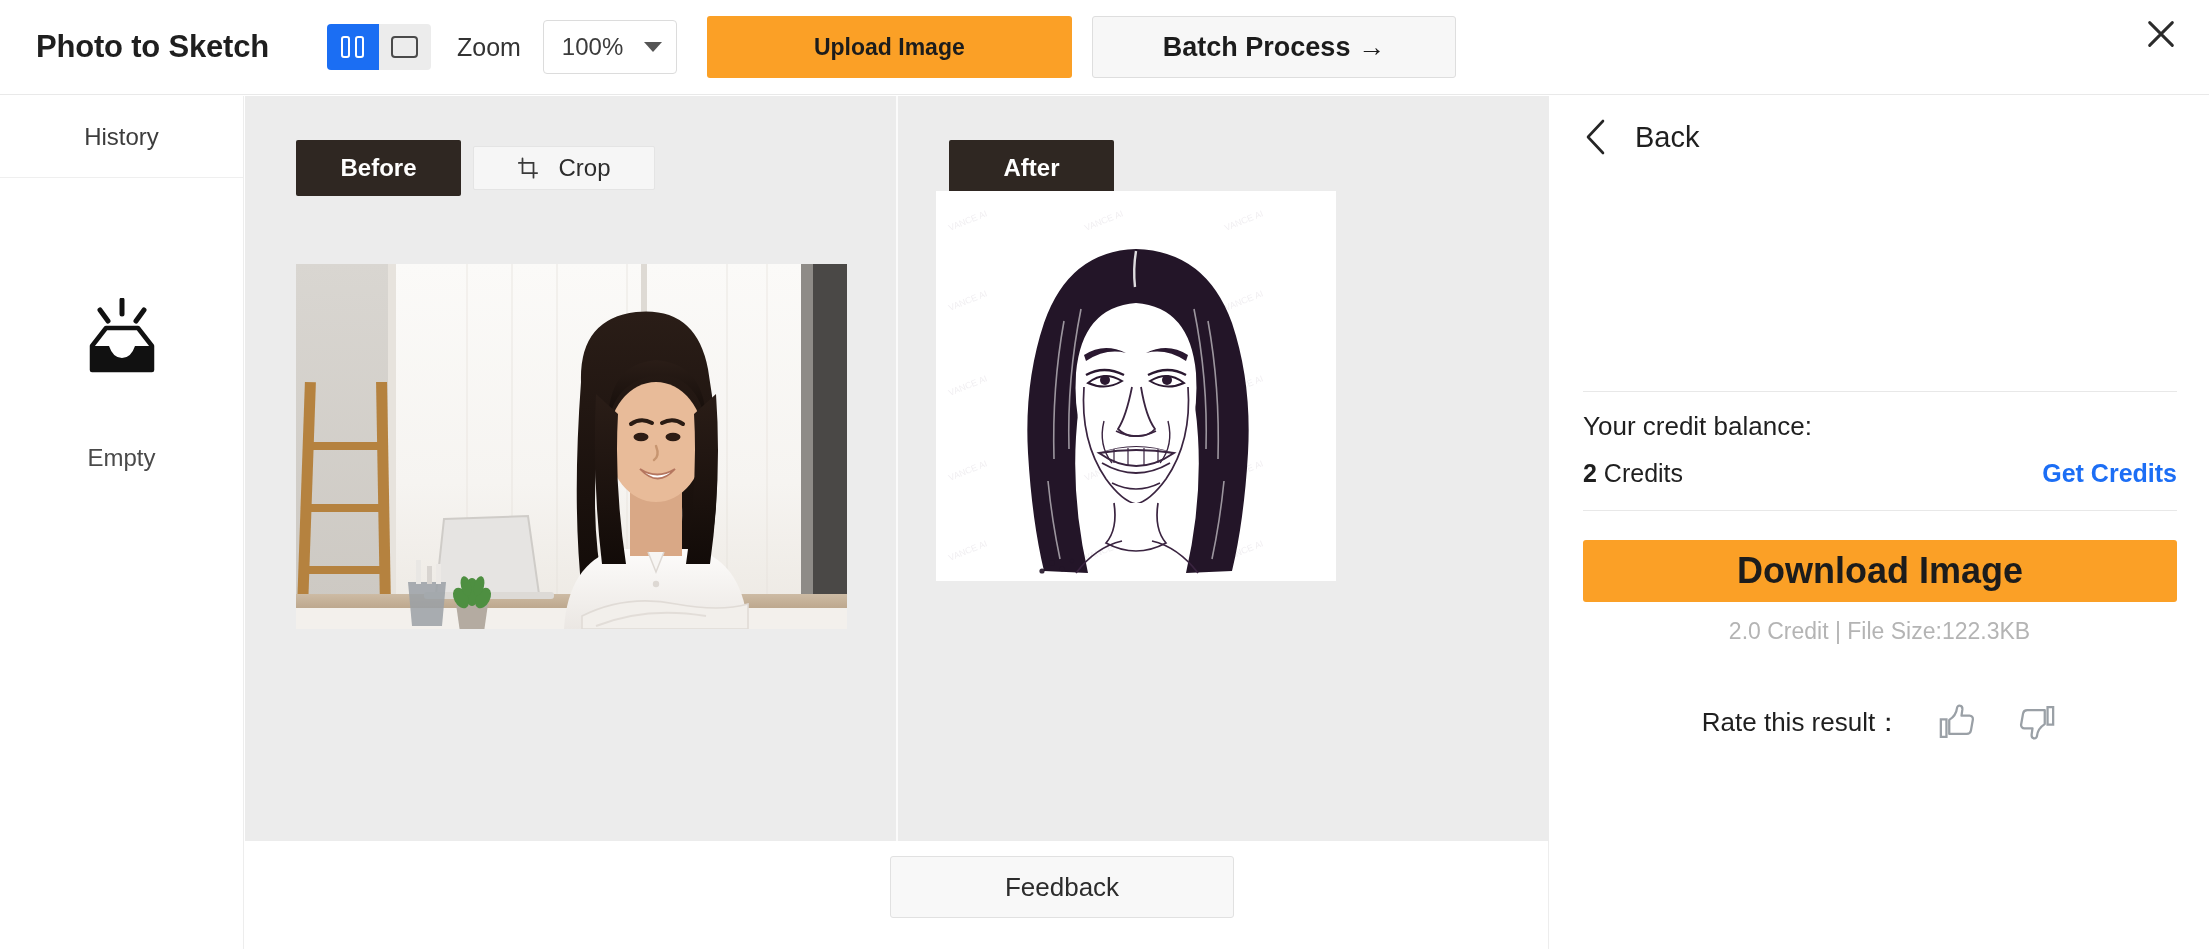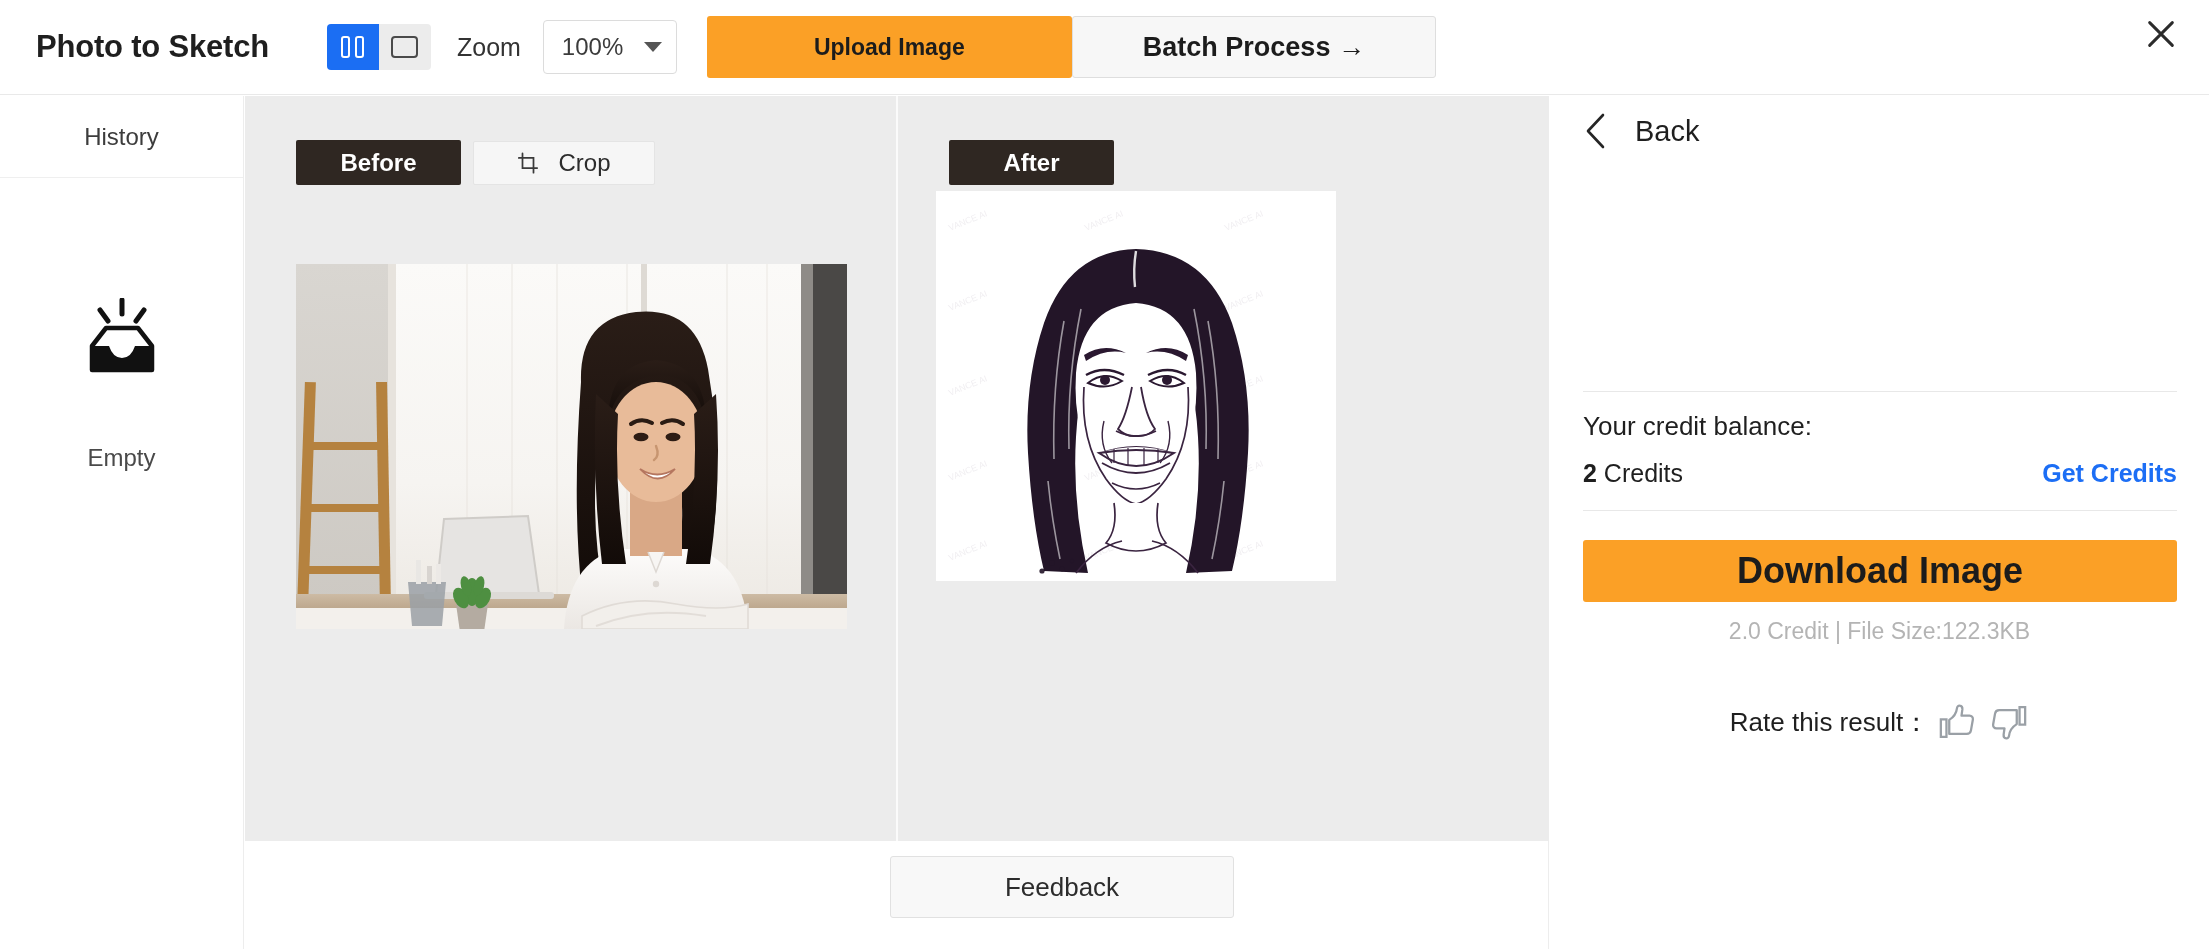--- a/index.html
+++ b/index.html
@@ -68,20 +68,21 @@
   }
   .btn-upload {
     margin-left: 30px;
     width: 365px; height: 62px;
     background: #fba026; border: none; border-radius: 3px;
     font-family: "Liberation Sans", sans-serif;
     font-size: 23px; font-weight: bold; color: #1c1c1c;
     cursor: pointer;
   }
   .btn-batch {
+    margin-left: 20px;
     width: 364px; height: 62px;
     background: #f7f7f7; border: 1px solid #dedede; border-radius: 3px;
     font-family: "Liberation Sans", sans-serif;
     font-size: 27px; font-weight: bold; color: #1c1c1c;
     cursor: pointer;
     white-space: nowrap;
   }
   .close-btn {
     position: absolute; right: 24px; top: 10px;
     width: 48px; height: 48px;
@@ -120,21 +121,21 @@
   }
   .pane-before { width: 651px; }
   .pane-divider { width: 2px; height: 745px; background: #fbfbfb; }
   .pane-after { width: 651px; }
 
   .tabrow {
     position: absolute; left: 51px; top: 44px;
     display: flex; align-items: center; gap: 0;
   }
   .tag-dark {
-    height: 45px; min-width: 165px;
+    height: 56px; min-width: 165px;
     background: #2f2722; color: #ffffff;
     font-size: 24px; font-weight: bold;
     display:flex; align-items:center; justify-content:center;
     border-radius: 2px;
     padding: 0 18px;
   }
   .tab-crop {
     margin-left: 12px;
     height: 44px; width: 182px;
     background: #f6f6f6; border: 1px solid #e4e4e4; border-radius: 2px;
@@ -177,21 +178,21 @@
     cursor: pointer;
   }
 
   
   .rightpanel {
     position: absolute; left: 1550px; top: 96px;
     width: 659px; height: 853px;
     background: #ffffff;
   }
   .back-row {
-    position: absolute; left: 33px; top: 16px;
+    position: absolute; left: 33px; top: 22px;
     display:flex; align-items:center; gap: 26px;
     cursor: pointer;
   }
   .back-label { font-size: 29px; color: #1f1f1f; }
   .hr {
     position: absolute; left: 33px; width: 594px; height: 1px;
     background: #e8e8e8;
   }
   .hr-1 { top: 295px; }
   .hr-2 { top: 414px; }
@@ -218,21 +219,21 @@
     font-size: 36px; font-weight: bold; color: #1c1c1c;
     cursor: pointer;
   }
   .file-meta {
     position: absolute; left: 0; top: 522px; width: 659px;
     text-align: center;
     font-size: 23px; color: #b4b4b4;
   }
   .rate-row {
     position: absolute; left: 0; top: 605px; width: 659px;
-    display:flex; align-items:center; justify-content:center; gap: 8px;
+    display:flex; align-items:center; justify-content:center; gap: 36px;
   }
   .rate-label { font-size: 26px; color: #1f1f1f; }
   .thumb { cursor: pointer; display:block; }
 </style>
 </head>
 <body>
 
 <div class="app">
 
   <div class="header">

